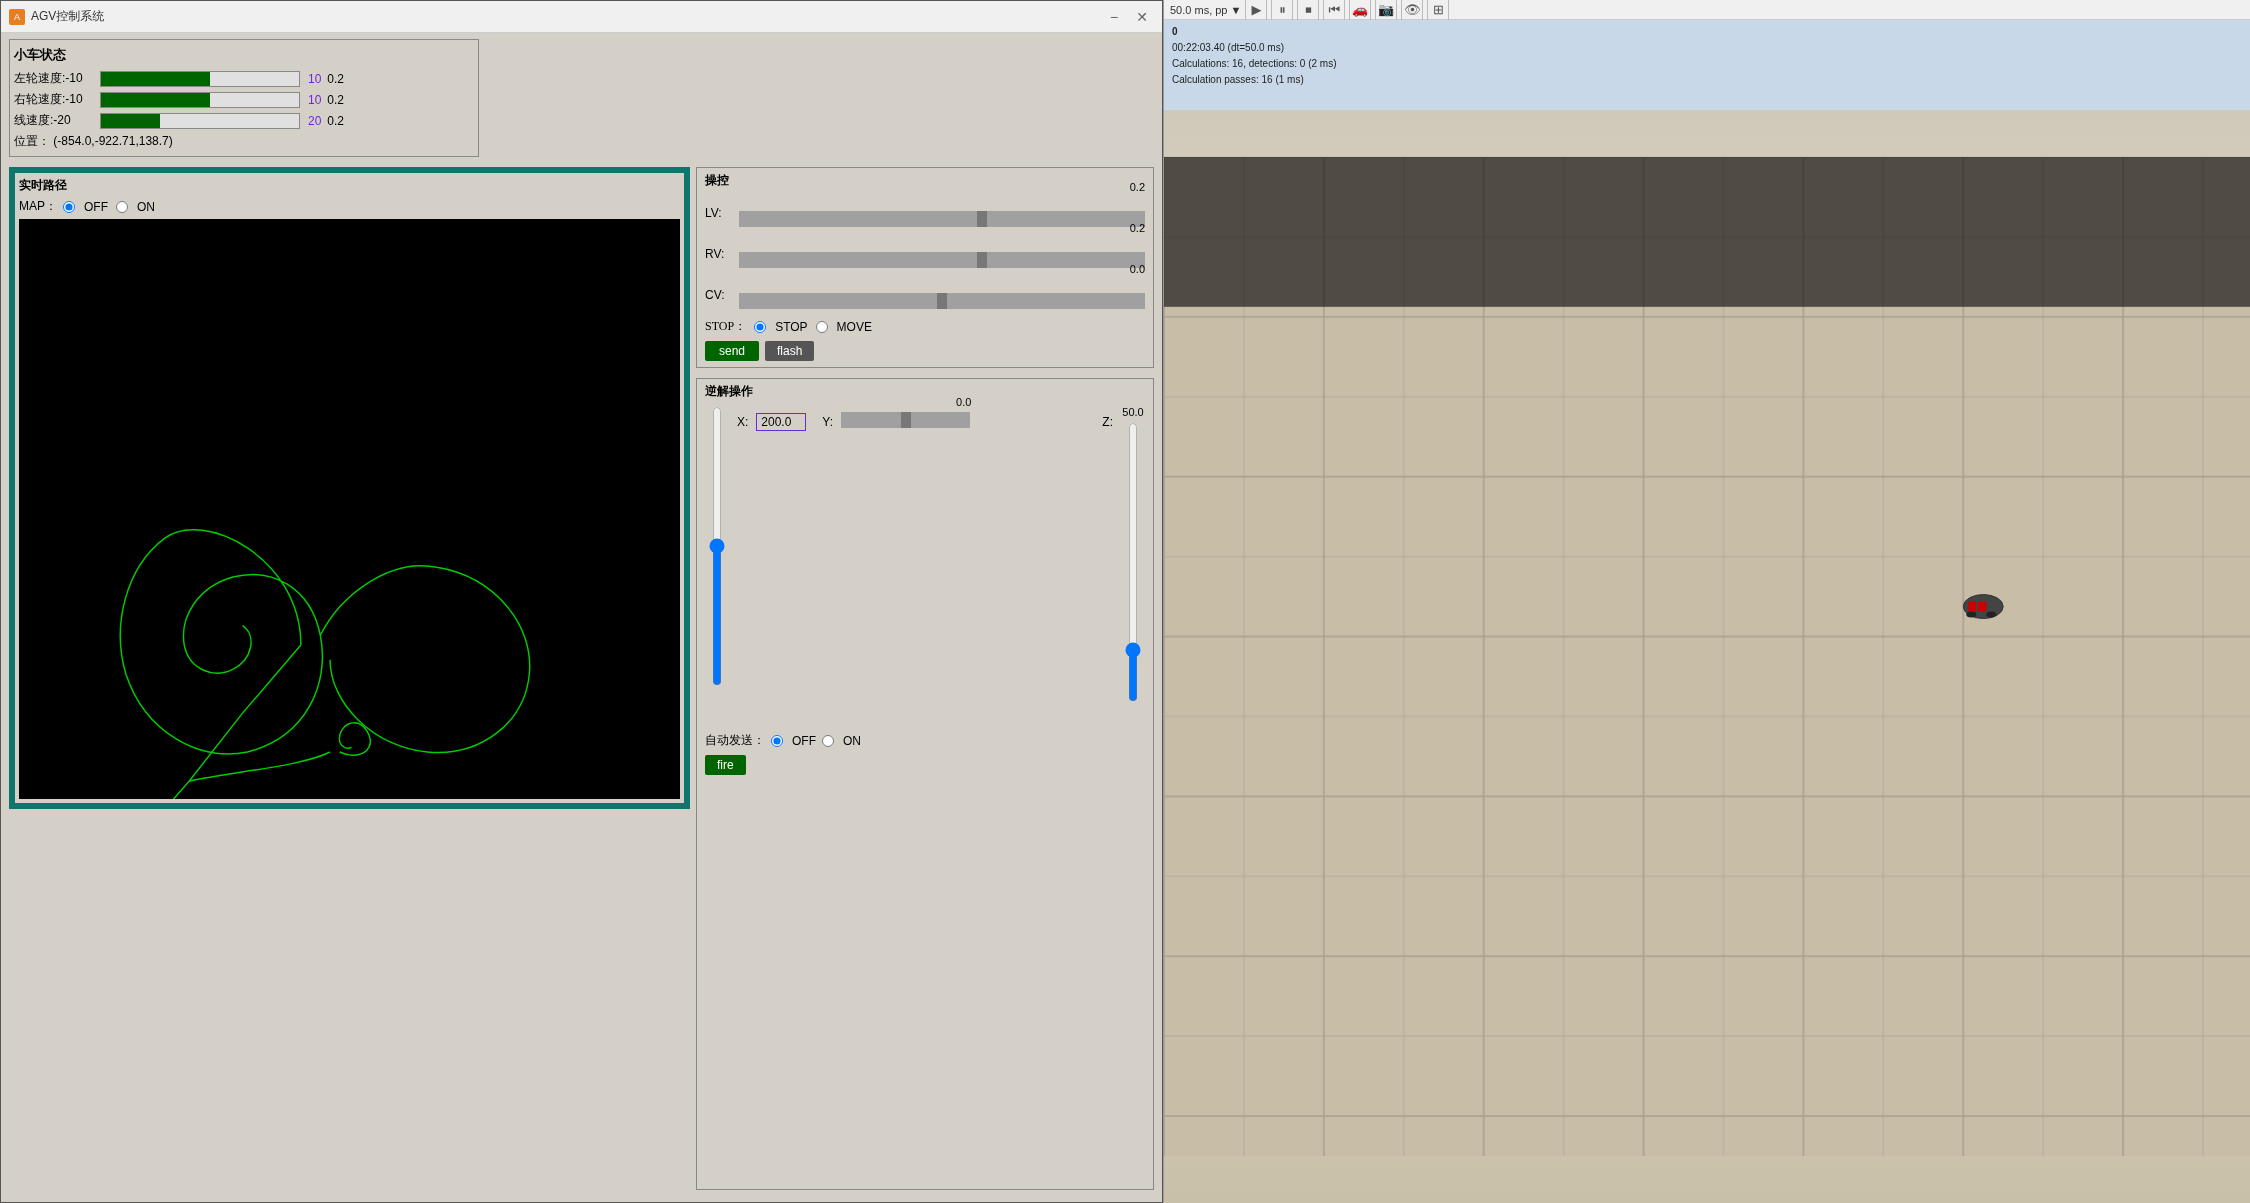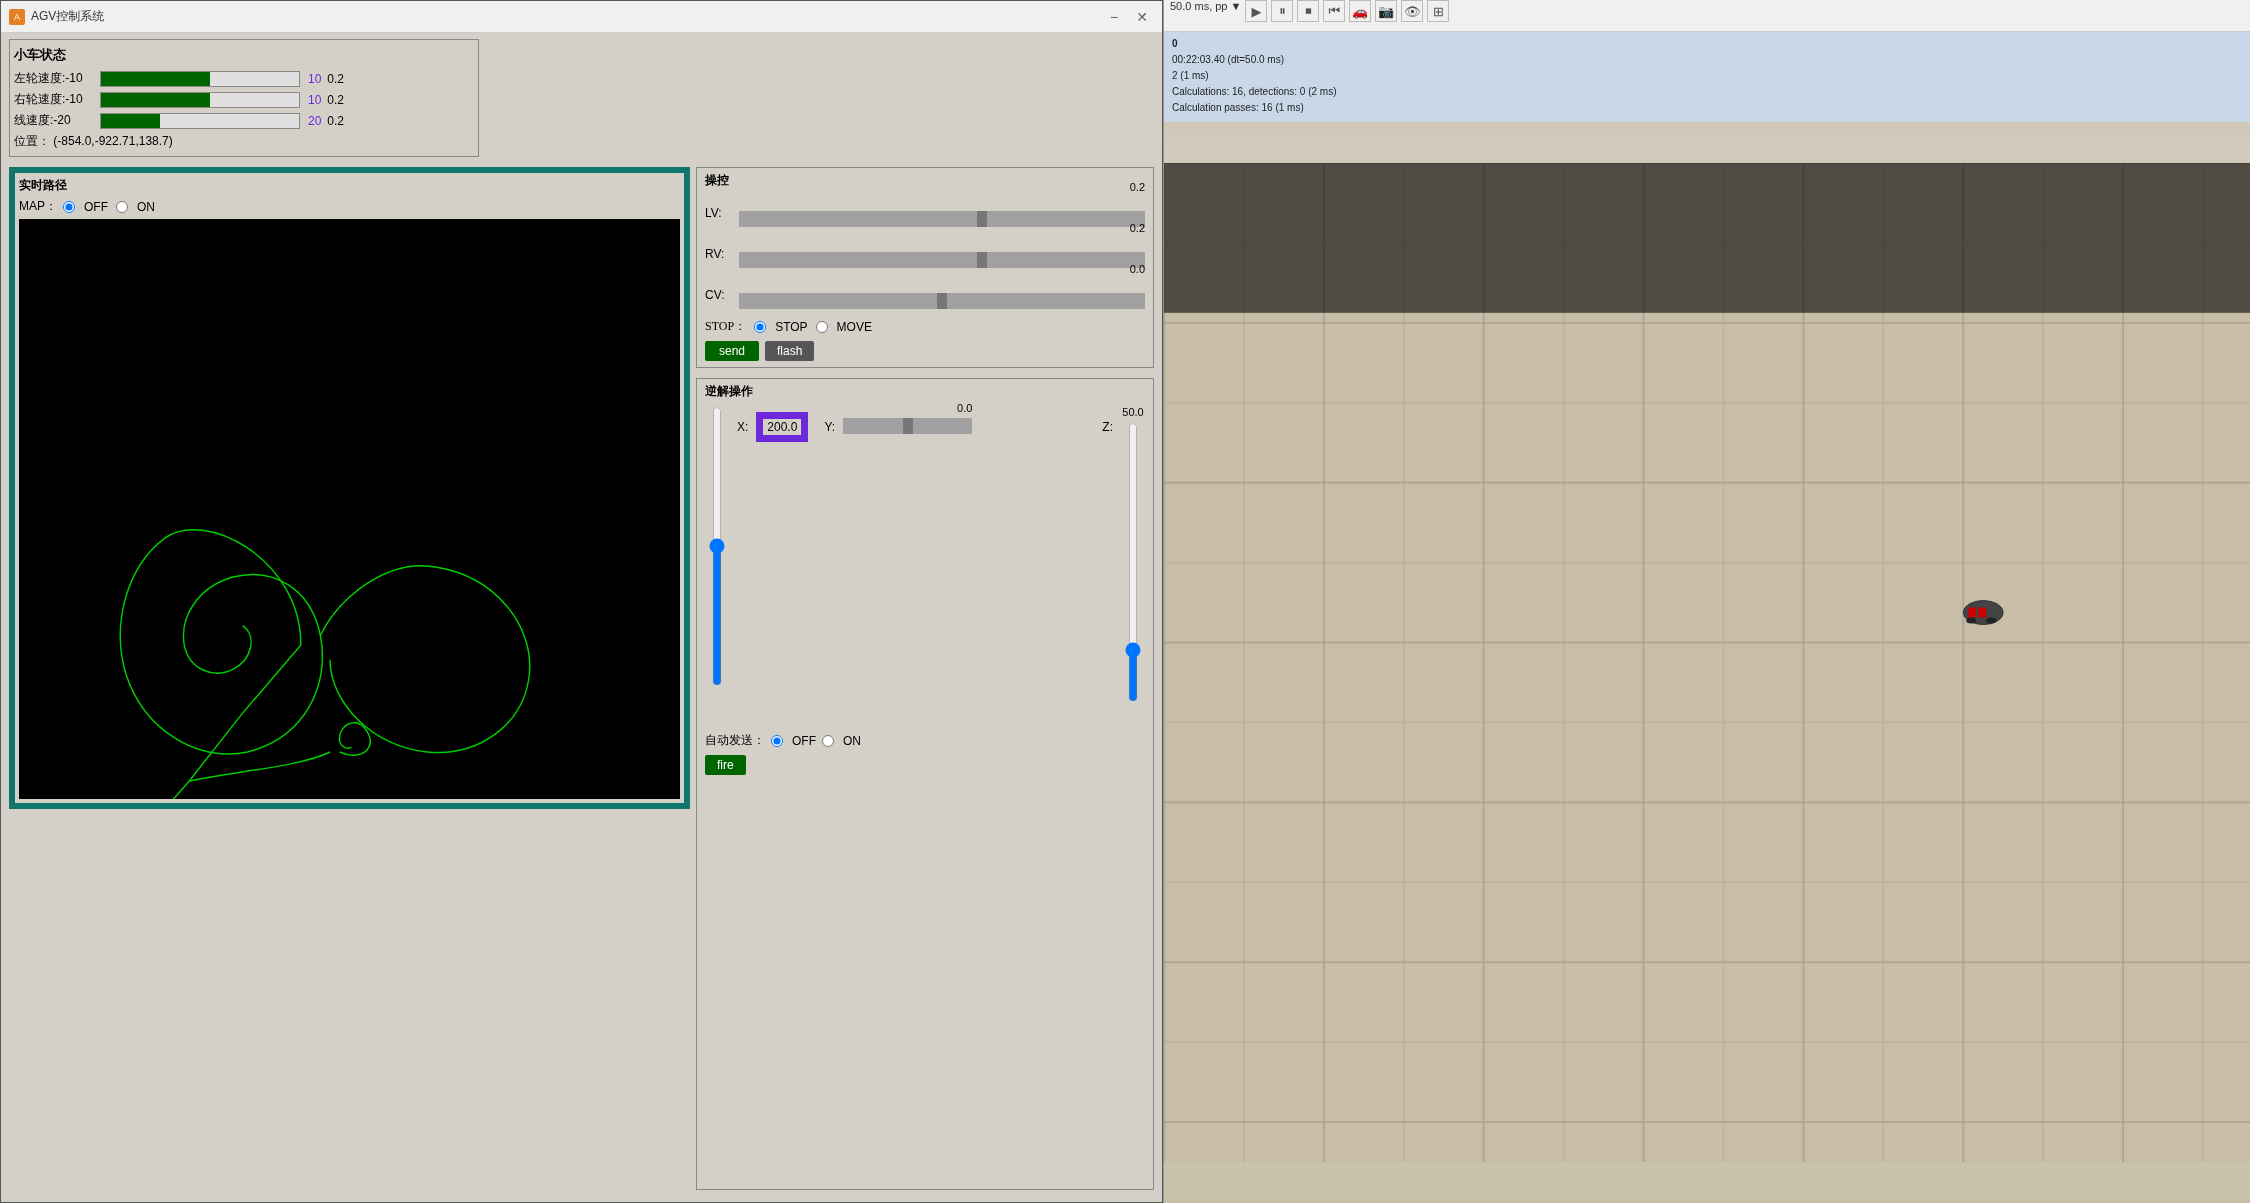--- a/index.html
+++ b/index.html
@@ -284,21 +284,21 @@
       margin-top: 6px;
     }
     .xyz-label {
       font-size: 12px;
       color: #000;
     }
     .xyz-value {
       font-size: 12px;
       color: #000;
       background: #d4d0c8;
-      border: 7px solid #6d28d9;
+      border: 1px solid #6d28d9;
       padding: 1px 4px;
       min-width: 50px;
     }
     .horiz-slider {
       flex: 1;
       height: 16px;
       -webkit-appearance: none;
       background: #a0a0a0;
       outline: none;
       cursor: pointer;
@@ -330,24 +330,25 @@
 
     
     #viz-window {
       flex: 1;
       background: #c8c8c8;
       display: flex;
       flex-direction: column;
       border-left: 1px solid #999;
     }
     #viz-toolbar {
-      height: 32px;
+      height: 20px;
       background: #f0f0f0;
       border-bottom: 1px solid #ccc;
       display: flex;
+      align-items: center;
       padding: 0 6px;
       gap: 4px;
     }
     .viz-toolbar-text {
       font-size: 11px;
       color: #333;
     }
     .viz-toolbar-btn {
       width: 22px;
       height: 22px;
@@ -631,21 +632,20 @@
     <button class="viz-toolbar-btn">⏮</button>
     <button class="viz-toolbar-btn">🚗</button>
     <button class="viz-toolbar-btn">📷</button>
     <button class="viz-toolbar-btn">👁</button>
     <button class="viz-toolbar-btn">⊞</button>
   </div>
   <div id="viz-content">
     <div id="viz-stats">
       <div style="font-weight:bold;">0</div>
       <div>00:22:03.40 (dt=50.0 ms)</div>
-      <div>2 (1 ms)</div>
       <div>Calculations: 16, detections: 0 (2 ms)</div>
       <div>Calculation passes: 16 (1 ms)</div>
     </div>
     <div id="viz-3d">
       
       <svg width="100%" height="100%" viewBox="0 0 1087 1000" preserveAspectRatio="xMidYMid meet">
 
         <defs>
           <pattern id="grid" width="80" height="80" patternUnits="userSpaceOnUse">
             <rect width="80" height="80" fill="#c8bea8" stroke="#b0a898" stroke-width="1"></rect>

